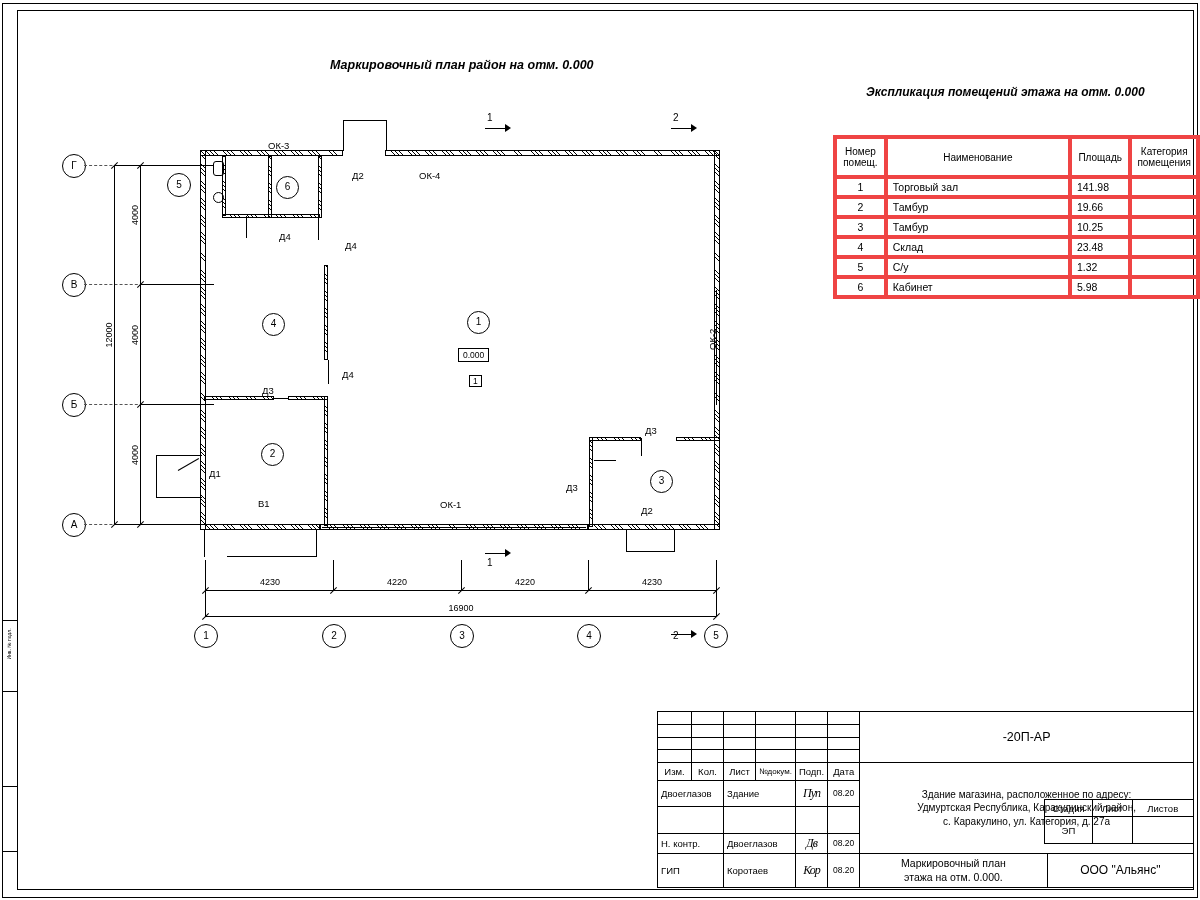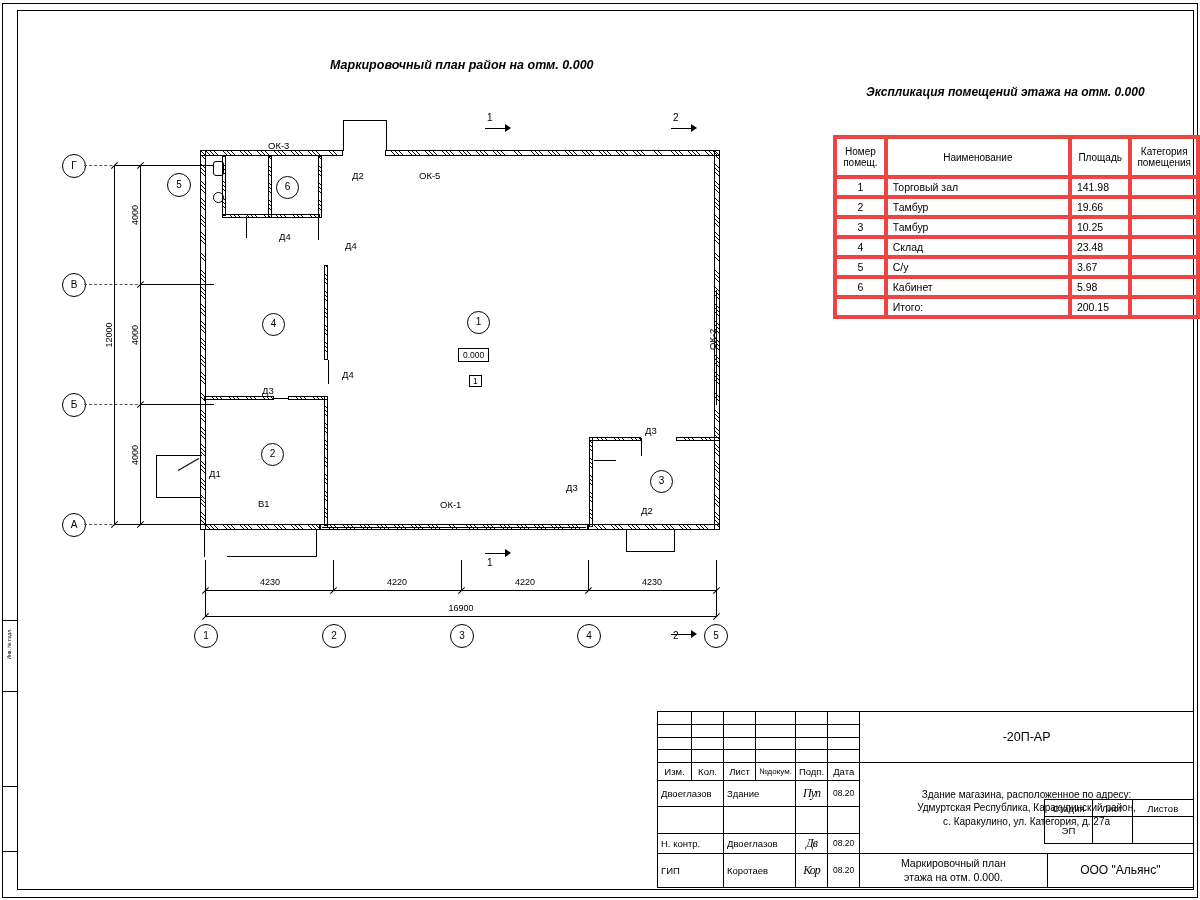--- a/index.html
+++ b/index.html
@@ -293,33 +293,27 @@
       </tr>
       <tr>
         <td class="col-num">4</td>
         <td class="col-name">Склад</td>
         <td class="col-area">23.48</td>
         <td class="col-cat"></td>
       </tr>
       <tr>
         <td class="col-num">5</td>
         <td class="col-name">С/у</td>
-        <td class="col-area">3.67</td>
+        <td class="col-area">1.32</td>
         <td class="col-cat"></td>
       </tr>
       <tr>
         <td class="col-num">6</td>
         <td class="col-name">Кабинет</td>
         <td class="col-area">5.98</td>
-        <td class="col-cat"></td>
-      </tr>
-      <tr>
-        <td class="col-num"></td>
-        <td class="col-name">Итого:</td>
-        <td class="col-area">200.15</td>
         <td class="col-cat"></td>
       </tr>
     </tbody>
   </table>
 
   <div class="plan">
 
     <div class="bubble" style="left:62px; top:154px;">Г</div>
     <div class="bubble" style="left:62px; top:273px;">В</div>
     <div class="bubble" style="left:62px; top:393px;">Б</div>
@@ -400,21 +394,21 @@
     <div class="room-bubble" style="left:467px; top:311px;">1</div>
     <div class="room-bubble" style="left:261px; top:443px;">2</div>
     <div class="room-bubble" style="left:650px; top:470px;">3</div>
     <div class="room-bubble" style="left:262px; top:313px;">4</div>
     <div class="room-bubble" style="left:276px; top:176px;">6</div>
 
     <div class="lvl-box" style="left:458px; top:348px;">0.000</div>
     <div class="lvl-box" style="left:469px; top:375px; padding:0 3px;">1</div>
 
     <div class="lbl" style="left:268px; top:140px;">ОК-3</div>
-    <div class="lbl" style="left:419px; top:170px;">ОК-5</div>
+    <div class="lbl" style="left:419px; top:170px;">ОК-4</div>
     <div class="lbl v" style="left:707px; top:350px;">ОК-2</div>
     <div class="lbl" style="left:440px; top:499px;">ОК-1</div>
     <div class="lbl" style="left:209px; top:468px;">Д1</div>
     <div class="lbl" style="left:352px; top:170px;">Д2</div>
     <div class="lbl" style="left:641px; top:505px;">Д2</div>
     <div class="lbl" style="left:262px; top:385px;">Д3</div>
     <div class="lbl" style="left:645px; top:425px;">Д3</div>
     <div class="lbl" style="left:566px; top:482px;">Д3</div>
     <div class="lbl" style="left:279px; top:231px;">Д4</div>
     <div class="lbl" style="left:345px; top:240px;">Д4</div>

